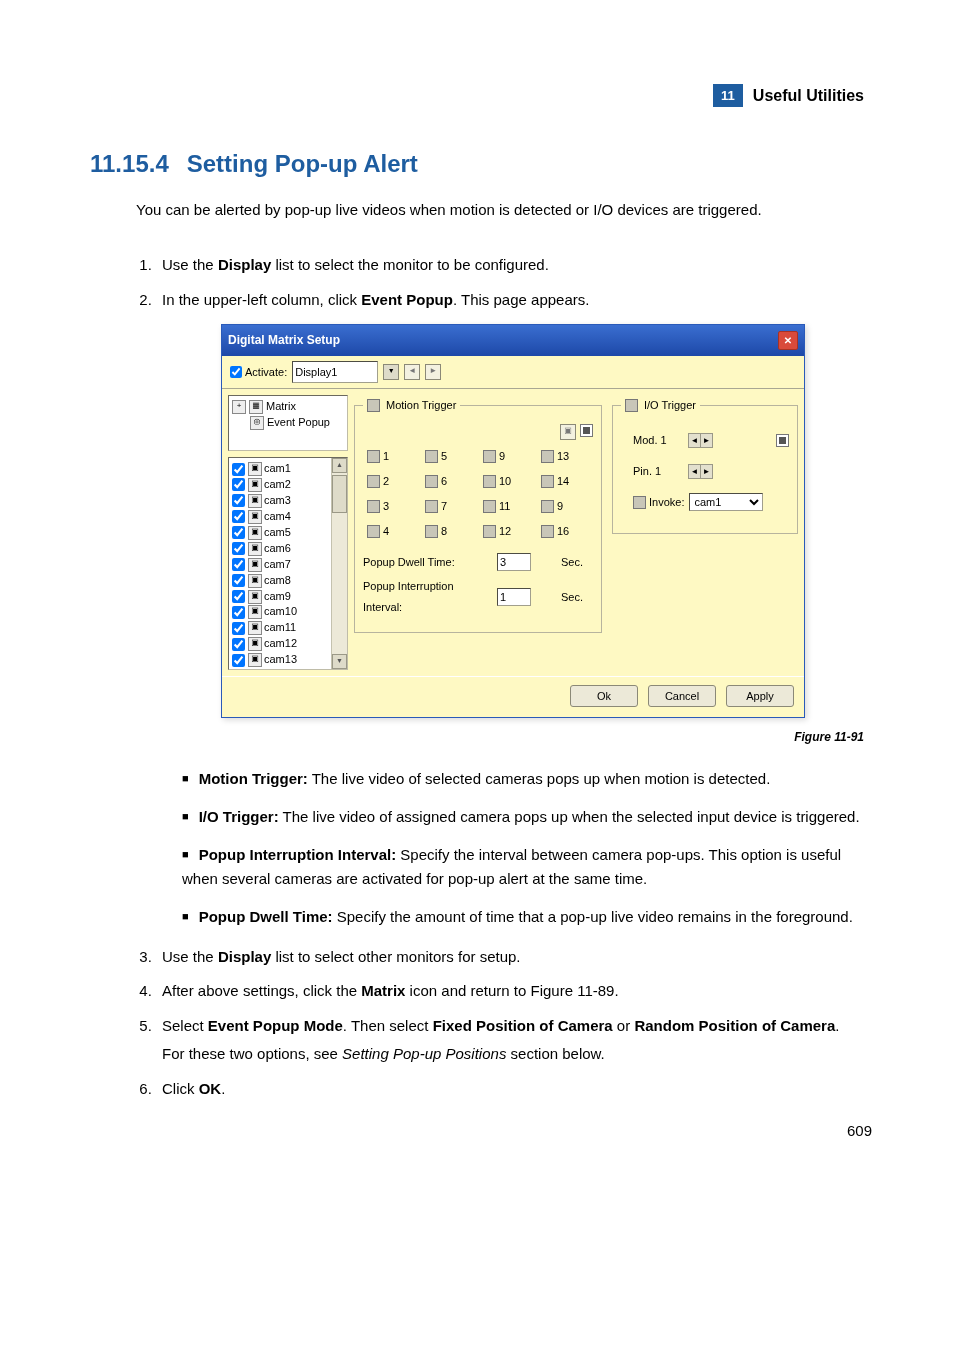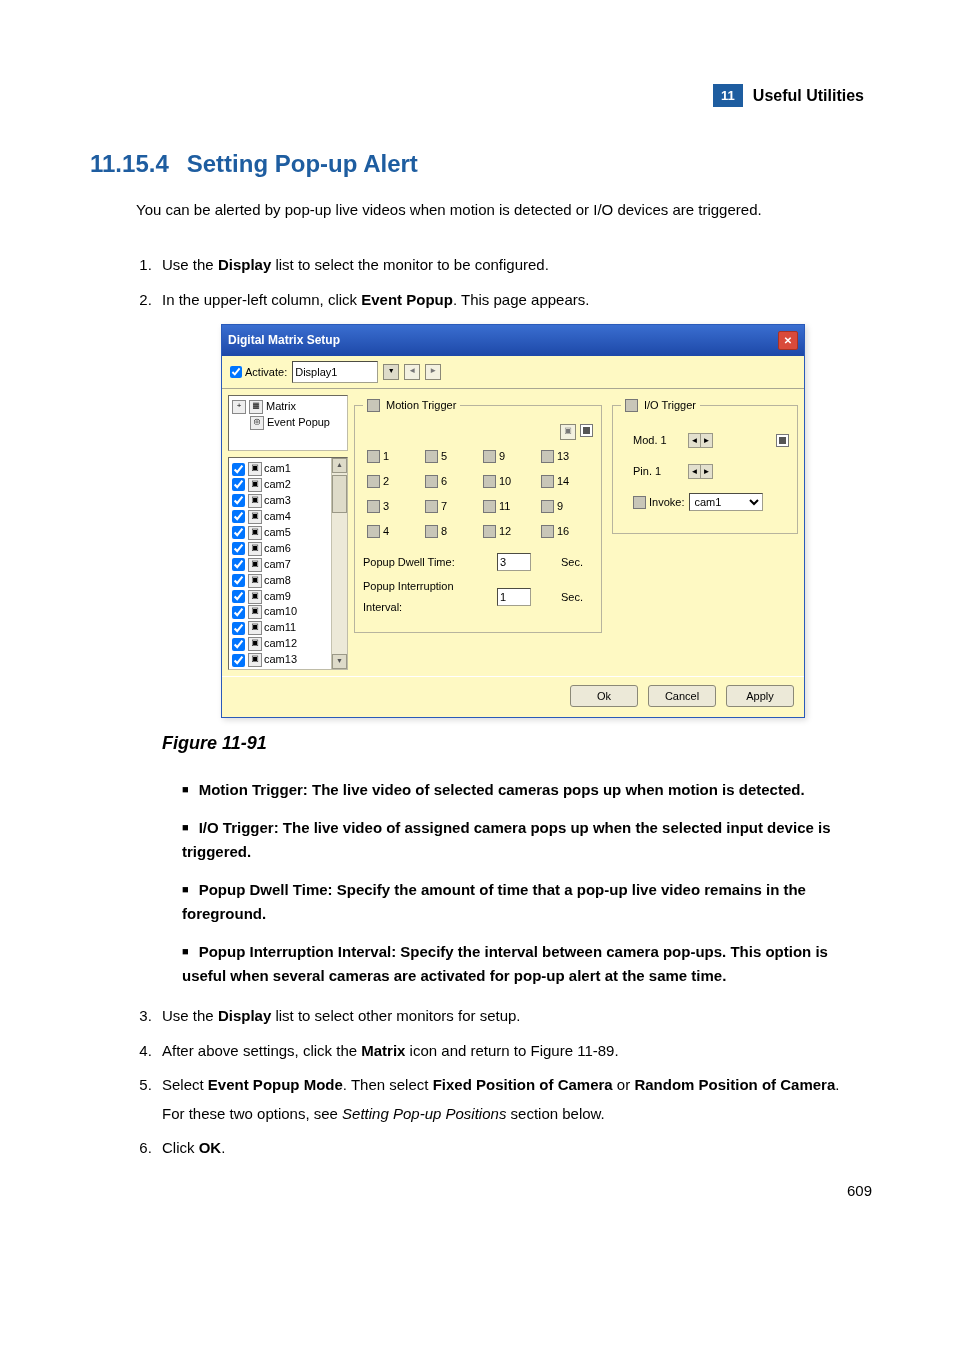--- a/index.html
+++ b/index.html
@@ -51,40 +51,39 @@
     padding-left: 20px;
     line-height: 1.9;
   }
   ol.steps li { padding-left: 6px; margin-bottom: 6px; }
   ol.steps li.tight { margin-bottom: 6px; }
   ol.steps li .sublist {
     list-style: none;
     padding: 0 0 0 14px;
     margin: 14px 0 10px 0;
     line-height: 1.6;
-    font-weight: bold;
   }
   ol.steps li .sublist li::before {
     content: "\25A0";
     font-size: 11px;
     margin-right: 10px;
     position: relative;
     top: -2px;
   }
   ol.steps li .sublist li { margin-bottom: 14px; }
   .fig-wrap {
     display: flex;
     justify-content: center;
     margin: 10px 0 4px 0;
   }
   .fig-caption {
-    text-align: left;
+    text-align: right;
     font-style: italic;
     font-weight: bold;
-    font-size: 18px;
+    font-size: 12px;
     margin: 8px 0 18px 0;
   }
   .page-num {
     position: absolute;
     bottom: 30px;
     right: 82px;
     font-size: 15px;
   }
 
   
@@ -507,22 +506,22 @@
             <button class="dlg-btn">Cancel</button>
             <button class="dlg-btn">Apply</button>
           </div>
         </div>
       </div>
       <div class="fig-caption">Figure 11-91</div>
 
       <ul class="sublist">
         <li><b>Motion Trigger:</b><span> The live video of selected cameras pops up when motion is detected.</span></li>
         <li><b>I/O Trigger:</b><span> The live video of assigned camera pops up when the selected input device is triggered.</span></li>
+        <li><b>Popup Interruption Interval:</b><span> Specify the interval between camera pop-ups. This option is useful when several cameras are activated for pop-up alert at the same time.</span></li>
         <li><b>Popup Dwell Time:</b><span> Specify the amount of time that a pop-up live video remains in the foreground.</span></li>
-        <li><b>Popup Interruption Interval:</b><span> Specify the interval between camera pop-ups. This option is useful when several cameras are activated for pop-up alert at the same time.</span></li>
       </ul>
     </li>
     <li class="tight">
       <span>Use the </span><b>Display</b><span> list to select other monitors for setup.</span>
     </li>
     <li class="tight">
       <span>After above settings, click the </span><b>Matrix</b><span> icon and return to Figure 11-89.</span>
     </li>
     <li>
       <span>Select </span><b>Event Popup Mode</b><span>. Then select </span><b>Fixed Position of Camera</b><span> or </span><b>Random Position of Camera</b><span>. For these two options, see </span><i>Setting Pop-up Positions</i><span> section below.</span>

